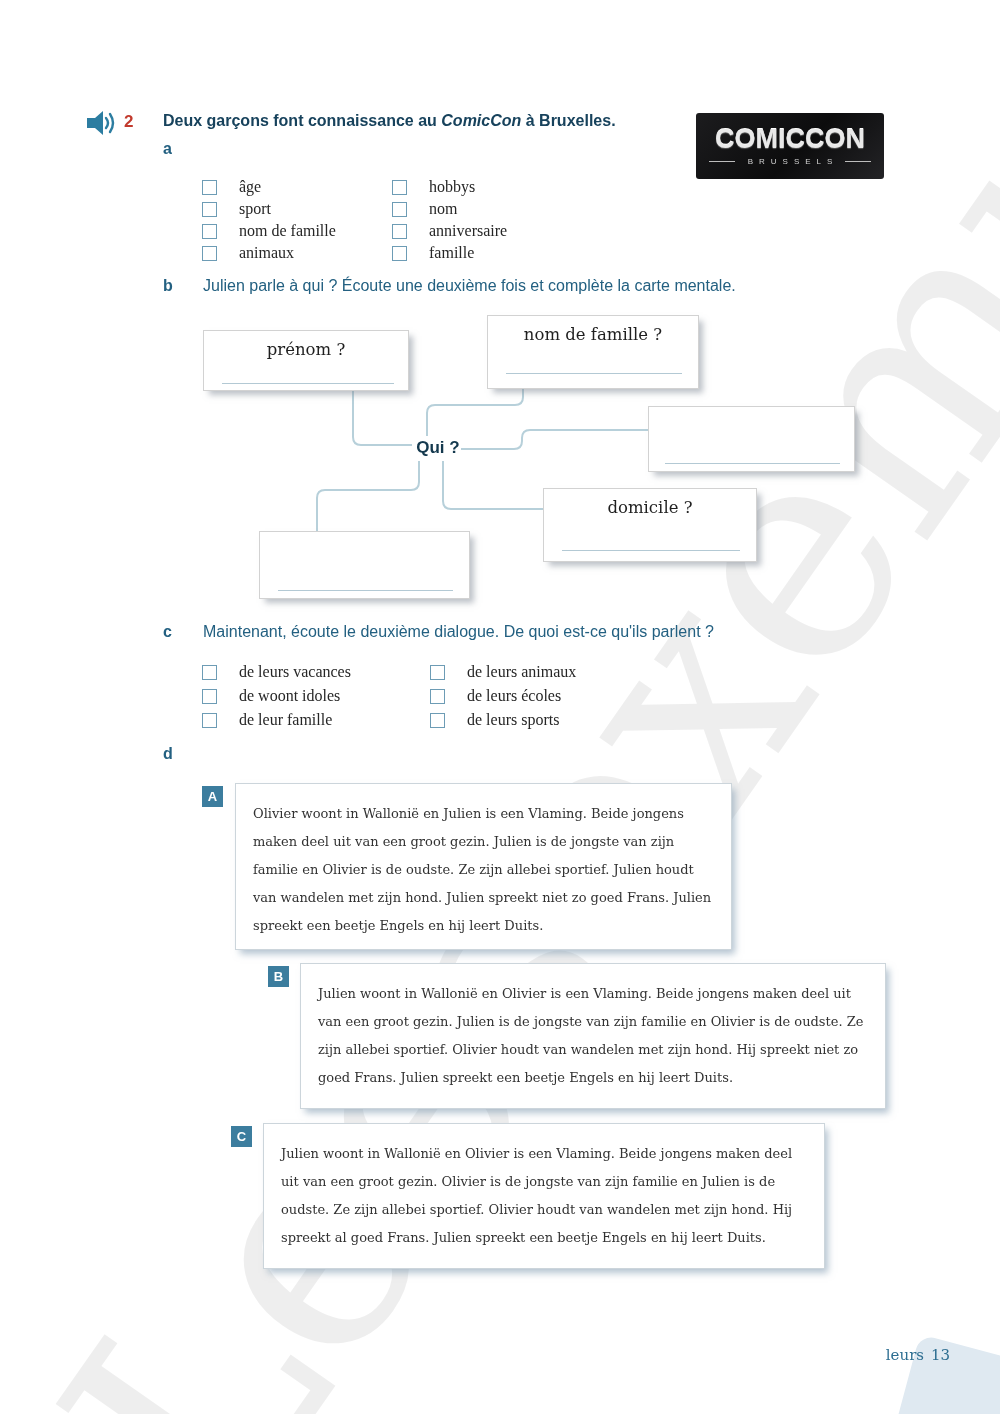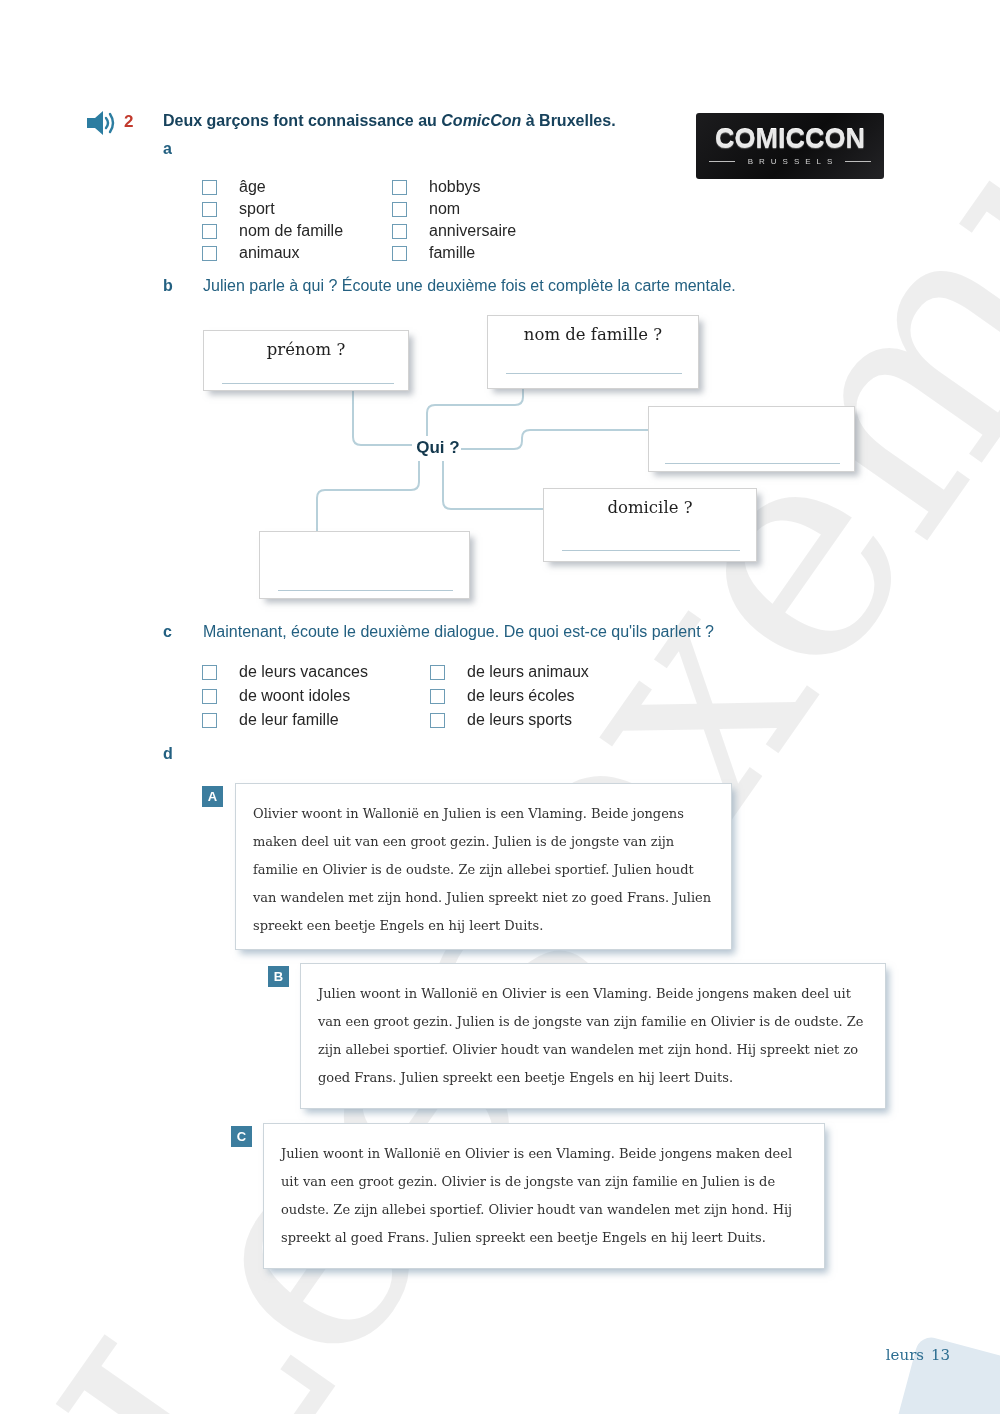--- a/index.html
+++ b/index.html
@@ -36,21 +36,21 @@
     font-size:27px; font-weight:bold; letter-spacing:0px; line-height:1;
     color:#e9e9e9; text-shadow:0 1px 1px #5c5c5c, 0 -1px 0 #ffffff;
     transform:scaleY(1.05);
   }
   .logo-sub{display:flex; align-items:center; gap:7px; margin-top:4px;}
   .logo-sub-text{font-size:8px; letter-spacing:6px; color:#d4d4d4; text-indent:6px;}
   .logo-line{width:26px; height:1px; background:#bdbdbd;}
   
   .cb-row{position:absolute; display:flex; align-items:center; height:18px;}
   .cb-box{width:13px; height:13px; border:1.6px solid #6d9cb5; background:#fff; flex:none;}
-  .cb-label{margin-left:22px; font-family:Liberation Sans, sans-serif; font-size:16px; color:#262626; white-space:nowrap;}
+  .cb-label{margin-left:22px; font-family:Liberation Serif, serif; font-size:16px; color:#262626; white-space:nowrap;}
   
   .mm-svg{position:absolute; left:0; top:0; pointer-events:none;}
   .mm-box{
     position:absolute; background:#ffffff; border:1px solid #d2d2d2;
     box-shadow:5px 5px 6px -1px rgba(125,135,148,0.5);
     text-align:center;
   }
   .mm-box .mm-label{
     display:block; padding-top:9px;
     font-family:"DejaVu Serif", serif; font-size:16.5px; color:#1f1f1f;

